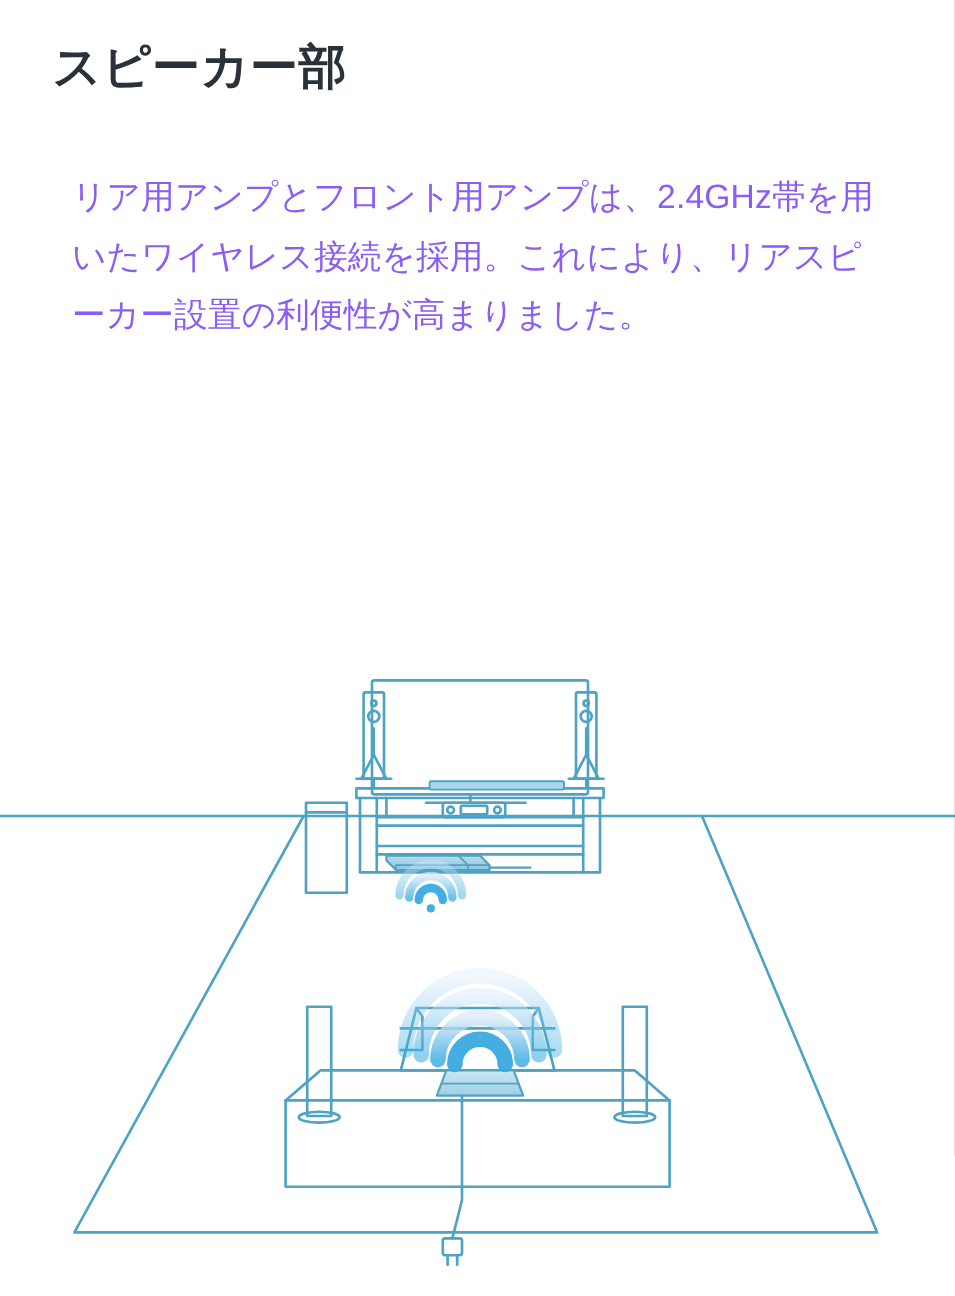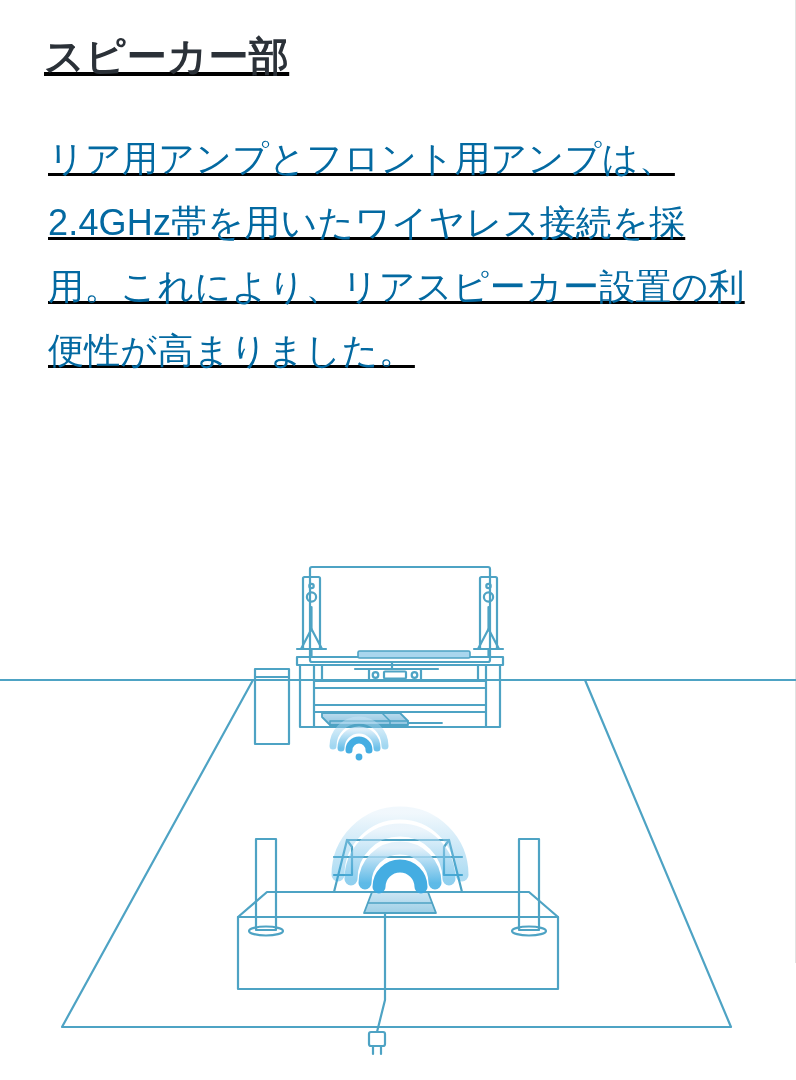--- a/index.html
+++ b/index.html
@@ -15,21 +15,20 @@
     overflow: hidden;
     position: relative;
   }
   .page {
     position: relative;
     width: 796px;
     height: 963px;
     background: #ffffff;
     box-sizing: border-box;
     border-right: 1px solid #e2e2e2;
-    text-decoration: underline;
   }
   .content {
     padding: 0 44px;
     box-sizing: border-box;
   }
   .page-title {
     margin: 0;
     padding-top: 30px;
     font-size: 40px;
     line-height: 1.32;
@@ -40,26 +39,26 @@
   .section-heading {
     margin: 0;
     padding-top: 48px;
     font-size: 31px;
     line-height: 1.52;
     font-weight: 700;
     color: #2b3138;
     letter-spacing: 0.005em;
   }
   .body-text {
-    margin: 4px;
+    margin: 16px;
     padding-top: 40px;
-    font-size: 36px;
+    font-size: 28px;
     line-height: 1.78;
     font-weight: 400;
-    color: #0369a1;
+    color: #8b5cf6;
     letter-spacing: 0.005em;
   }
   .figure-wrap {
     margin: 0;
     padding: 0;
     position: absolute;
     left: 0;
     top: 545px;
     width: 796px;
     height: 535px;

